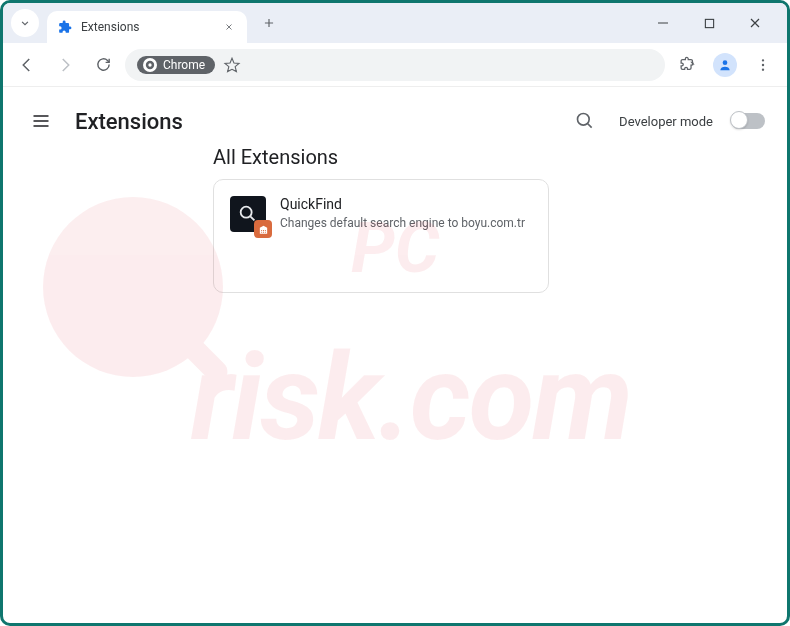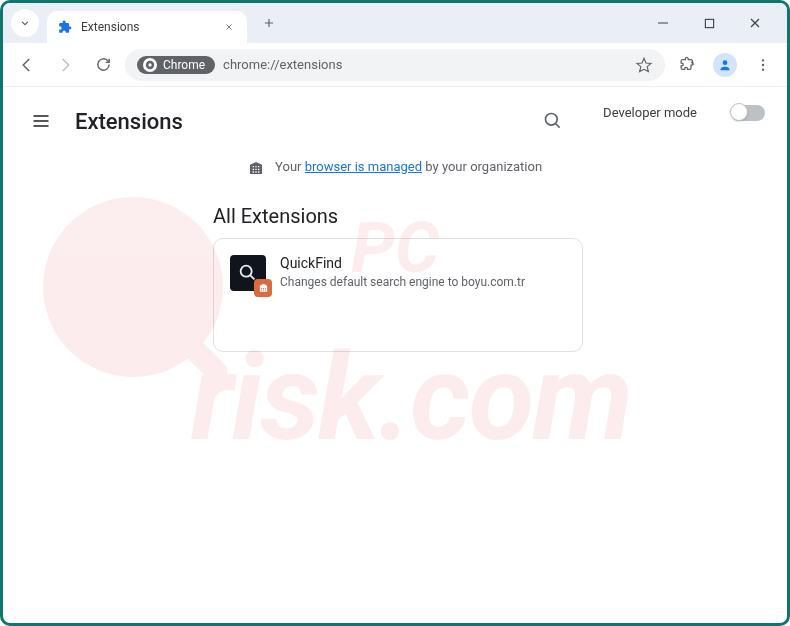--- a/index.html
+++ b/index.html
@@ -25,34 +25,34 @@
   .omnibox .site-chip { display:flex; align-items:center; gap:6px; background:#5f6368; color:#fff; border-radius:12px; padding:2px 10px 2px 6px; font-size:12px; }
   .omnibox .chip-ico { width:14px; height:14px; border-radius:50%; background:#fff; display:inline-flex; align-items:center; justify-content:center;}
   .omnibox .url { font-size:13px; color:#5f6368; flex:1; }
   .omnibox .star { color:#5f6368; }
   .avatar { width:24px; height:24px; border-radius:50%; background:#d2e3fc; display:flex; align-items:center; justify-content:center; color:#1a73e8;}
   
   
   .content { position:relative; height: calc(626px - 40px - 44px); }
   .header-row { display:flex; align-items:center; padding: 18px 22px 8px 22px; gap:18px; }
   .header-row h1 { font-size:22px; font-weight:500; color:#202124; }
-  .header-right { margin-left:auto; display:flex; gap:34px;}
+  .header-right { margin-left:auto; display:flex; align-items:center; gap:18px;}
   .dev-label { font-size:13px; color:#3c4043; }
   .toggle { width:34px; height:16px; border-radius:10px; background:#bdc1c6; position:relative; }
   .toggle .knob { width:18px; height:18px; border-radius:50%; background:#fff; border:1px solid #bdc1c6; position:absolute; top:-2px; left:-1px; box-shadow:0 1px 2px rgba(0,0,0,0.15);}
   .toggle.small { width:28px; height:12px;}
   .toggle.small .knob { width:14px; height:14px; top:-2px; left:-1px;}
 
   .managed { text-align:center; font-size:13px; color:#5f6368; padding: 14px 0 28px 0; }
   .managed a { color:#1a73e8; text-decoration: underline; }
   .managed .bld { display:inline-block; vertical-align:middle; margin-right:8px; color:#5f6368;}
   
   .section-title { font-size:20px; color:#202124; padding: 0 0 10px 0; margin-left: 210px; }
   
-  .card { width:370px; margin-left:210px; border:1px solid #e0e0e0; border-radius:10px; padding:16px; background:rgba(255,255,255,0.92);}
+  .card { width:336px; margin-left:210px; border:1px solid #e0e0e0; border-radius:10px; padding:16px; background:rgba(255,255,255,0.92);}
   .card-top { display:flex; gap:14px; min-height: 80px;}
   .card-icon { width:36px; height:36px; border-radius:4px; background:#10151d; position:relative; display:flex; align-items:center; justify-content:center;}
   .card-icon svg{ color:#e8eaed;}
   .card-icon .badge { position:absolute; right:-6px; bottom:-6px; width:18px; height:18px; border-radius:4px; background:#d96b3e; display:flex; align-items:center; justify-content:center;}
   .ext-name { font-size:14px; color:#202124; margin-bottom:4px;}
   .ext-desc { font-size:12px; color:#5f6368;}
   .card-bottom { display:flex; align-items:center; margin-top:16px;}
   .details-btn { border:1px solid #cfe0fb; color:#1a73e8; background:#fff; font-size:13px; padding:6px 18px; border-radius:18px;}
   .card-toggle { margin-left:auto;}
 
@@ -133,21 +133,20 @@
     <div class="omnibox">
       <span class="site-chip">
         <span class="chip-ico">
           <svg width="10" height="10" viewBox="0 0 24 24">
               <circle cx="12" cy="12" r="10" fill="#5f6368"></circle>
               <circle cx="12" cy="12" r="4" fill="#fff"></circle>
             </svg>
         </span>
         <span>Chrome</span>
       </span>
-      <span class="url">chrome://extensions</span>
       <span class="star">
         <svg width="18" height="18" viewBox="0 0 24 24">
             <path d="M12 3l2.6 6.3 6.8.5-5.2 4.4 1.7 6.6L12 17.8 6.1 20.8l1.7-6.6L2.6 9.8l6.8-.5z" fill="none" stroke="#5f6368" stroke-width="1.5"></path>
           </svg>
       </span>
     </div>
     <div class="icon-btn">
       <svg width="17" height="17" viewBox="0 0 24 24">
           <path fill="none" stroke="#5f6368" stroke-width="1.8" d="M20 11h-1V7a2 2 0 0 0-2-2h-4V4a2 2 0 1 0-4 0v1H5a2 2 0 0 0-2 2v3h1a2 2 0 0 1 0 4H3v3a2 2 0 0 0 2 2h3v-1a2 2 0 0 1 4 0v1h3a2 2 0 0 0 2-2v-4h1a2 2 0 1 0 0-4z"></path>
         </svg>
@@ -191,28 +190,20 @@
               <path d="M20 20l-5-5" stroke="#5f6368" stroke-width="2"></path>
             </svg>
         </div>
         <span class="dev-label">Developer mode</span>
         <div class="toggle">
             <div class="knob"></div>
           </div>
       </div>
     </div>
 
-    <div class="managed">
-      <span class="bld">
-        <svg width="16" height="16" viewBox="0 0 24 24">
-            <path fill="#5f6368" d="M3 21V7l9-4 9 4v14H3zm4-2h2v-2H7v2zm0-4h2v-2H7v2zm0-4h2V9H7v2zm4 8h2v-2h-2v2zm0-4h2v-2h-2v2zm0-4h2V9h-2v2zm4 8h2v-2h-2v2zm0-4h2v-2h-2v2zm0-4h2V9h-2v2z"></path>
-          </svg>
-      </span>
-      <span>Your </span><a href="#">browser is managed</a><span> by your organization</span>
-    </div>
 
     <div class="section-title">All Extensions</div>
 
     <div class="card">
       <div class="card-top">
         <div class="card-icon">
           <svg width="22" height="22" viewBox="0 0 24 24">
               <circle cx="10" cy="10" r="6" fill="none" stroke="#e8eaed" stroke-width="2"></circle>
               <path d="M19 19l-4.5-4.5" stroke="#e8eaed" stroke-width="2"></path>
             </svg>

